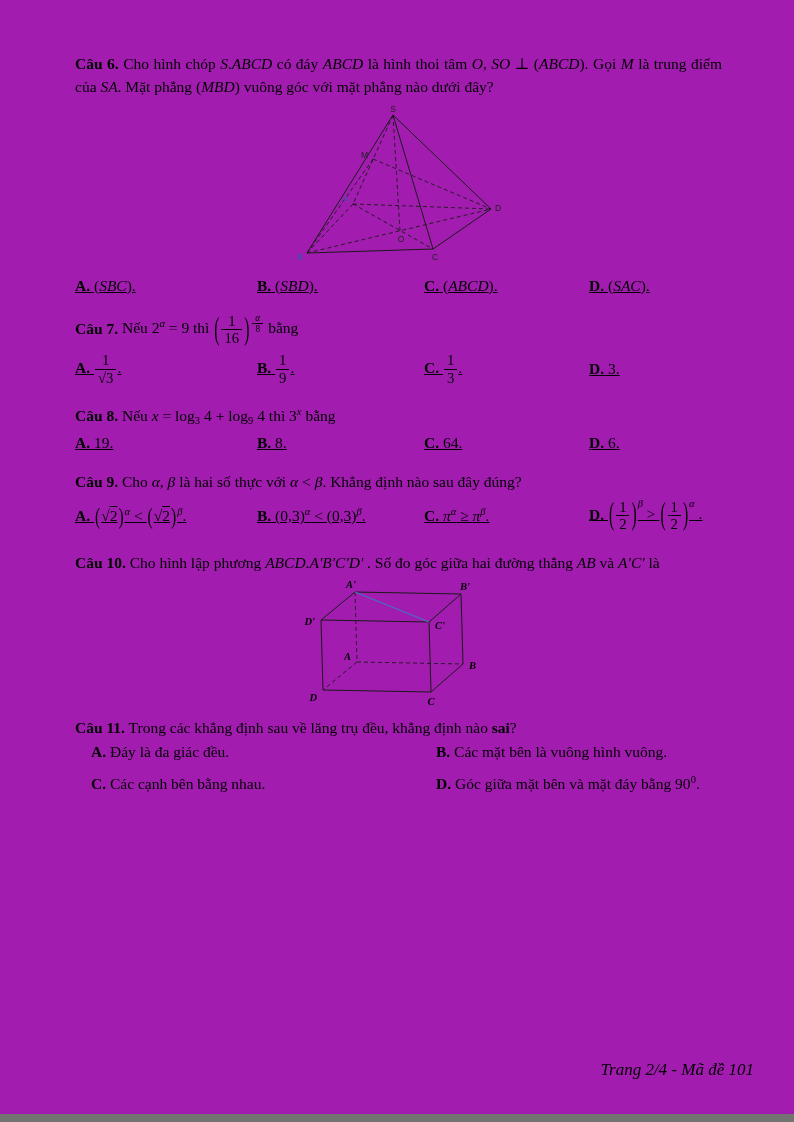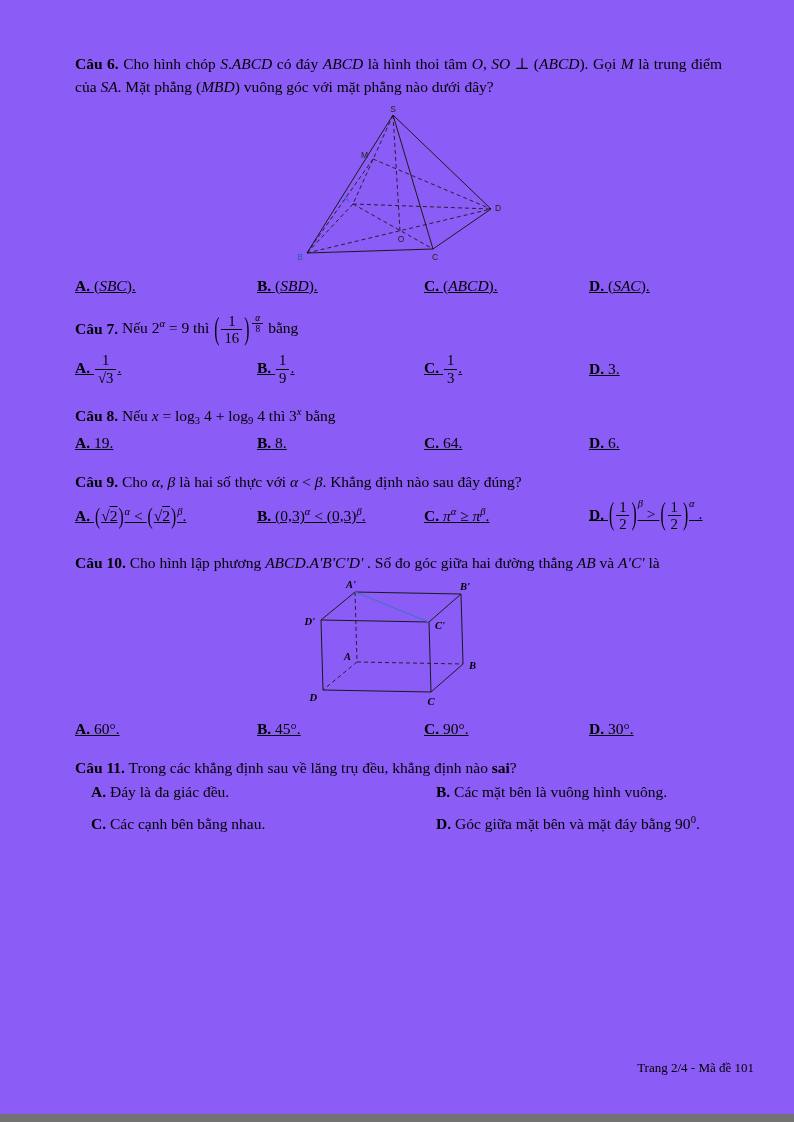--- a/index.html
+++ b/index.html
@@ -1,21 +1,21 @@
 <!DOCTYPE html>
 <html><head>
 <meta charset="utf-8">
 <style>
   html,body { margin:0; padding:0; background:#ffffff; }
   .page {
     position: relative;
     width: 794px;
     height: 1122px;
     margin: 0 auto;
-    background: #8b5cf6;
+    background: #a21caf;
     overflow: hidden;
     box-sizing: border-box;
     padding: 52px 72px 0 75px;
     font-family: "Liberation Serif", "DejaVu Serif", serif;
     font-size: 15.5px;
     color: #000;
   }
   .q { margin-bottom: 2px; }
   .qtext { margin: 0 0 4px 0; line-height: 1.5; text-align: justify; }
   .qlabel { font-weight: bold; }
@@ -51,22 +51,23 @@
   .bp { display: inline-block; transform: scaleY(1.55); font-weight: 300; padding: 0 1px; }
   .bp.tall { transform: scaleY(2.05); }
   sup.hi { vertical-align: 1.15em; }
   .ovl { text-decoration: overline; }
   .fig { text-align: center; margin: 2px 0 6px 0; }
   .fig-cube { text-align: center; margin: 0 0 2px 0; }
   .footer {
     position: absolute;
     top: 1060px;
     right: 40px;
-    font-size: 13px;
+    font-size: 17px;
     color: #000;
+    font-style: italic;
   }
   .page-edge {
     position: absolute;
     left: 0; right: 0; bottom: 0;
     height: 8px;
     background: #737373;
   }
 </style>
 </head>
 <body>
@@ -184,26 +185,20 @@
           <text x="164" y="12" text-anchor="middle">B'</text>
           <text x="134" y="51" text-anchor="start">C'</text>
           <text x="14" y="47" text-anchor="end">D'</text>
           <text x="50" y="82" text-anchor="end">A</text>
           <text x="168" y="91" text-anchor="start">B</text>
           <text x="130" y="127" text-anchor="middle">C</text>
           <text x="16" y="123" text-anchor="end">D</text>
         </g>
       </svg>
     </div>
-    <div class="opts4">
-      <div class="opt"><b class="letter">A.</b> <span>60°.</span></div>
-      <div class="opt"><b class="letter">B.</b> <span>45°.</span></div>
-      <div class="opt"><b class="letter">C.</b> <span>90°.</span></div>
-      <div class="opt"><b class="letter">D.</b> <span>30°.</span></div>
-    </div>
   </section>
 
   <section class="q">
     <p class="qtext">
       <b class="qlabel">Câu 11.</b>
       <span>Trong các khẳng định sau về lăng trụ đều, khẳng định nào <b>sai</b>?</span>
     </p>
     <div class="opts2">
       <div class="opt"><b class="letter">A.</b> <span>Đáy là đa giác đều.</span></div>
       <div class="opt"><b class="letter">B.</b> <span>Các mặt bên là vuông hình vuông.</span></div>

